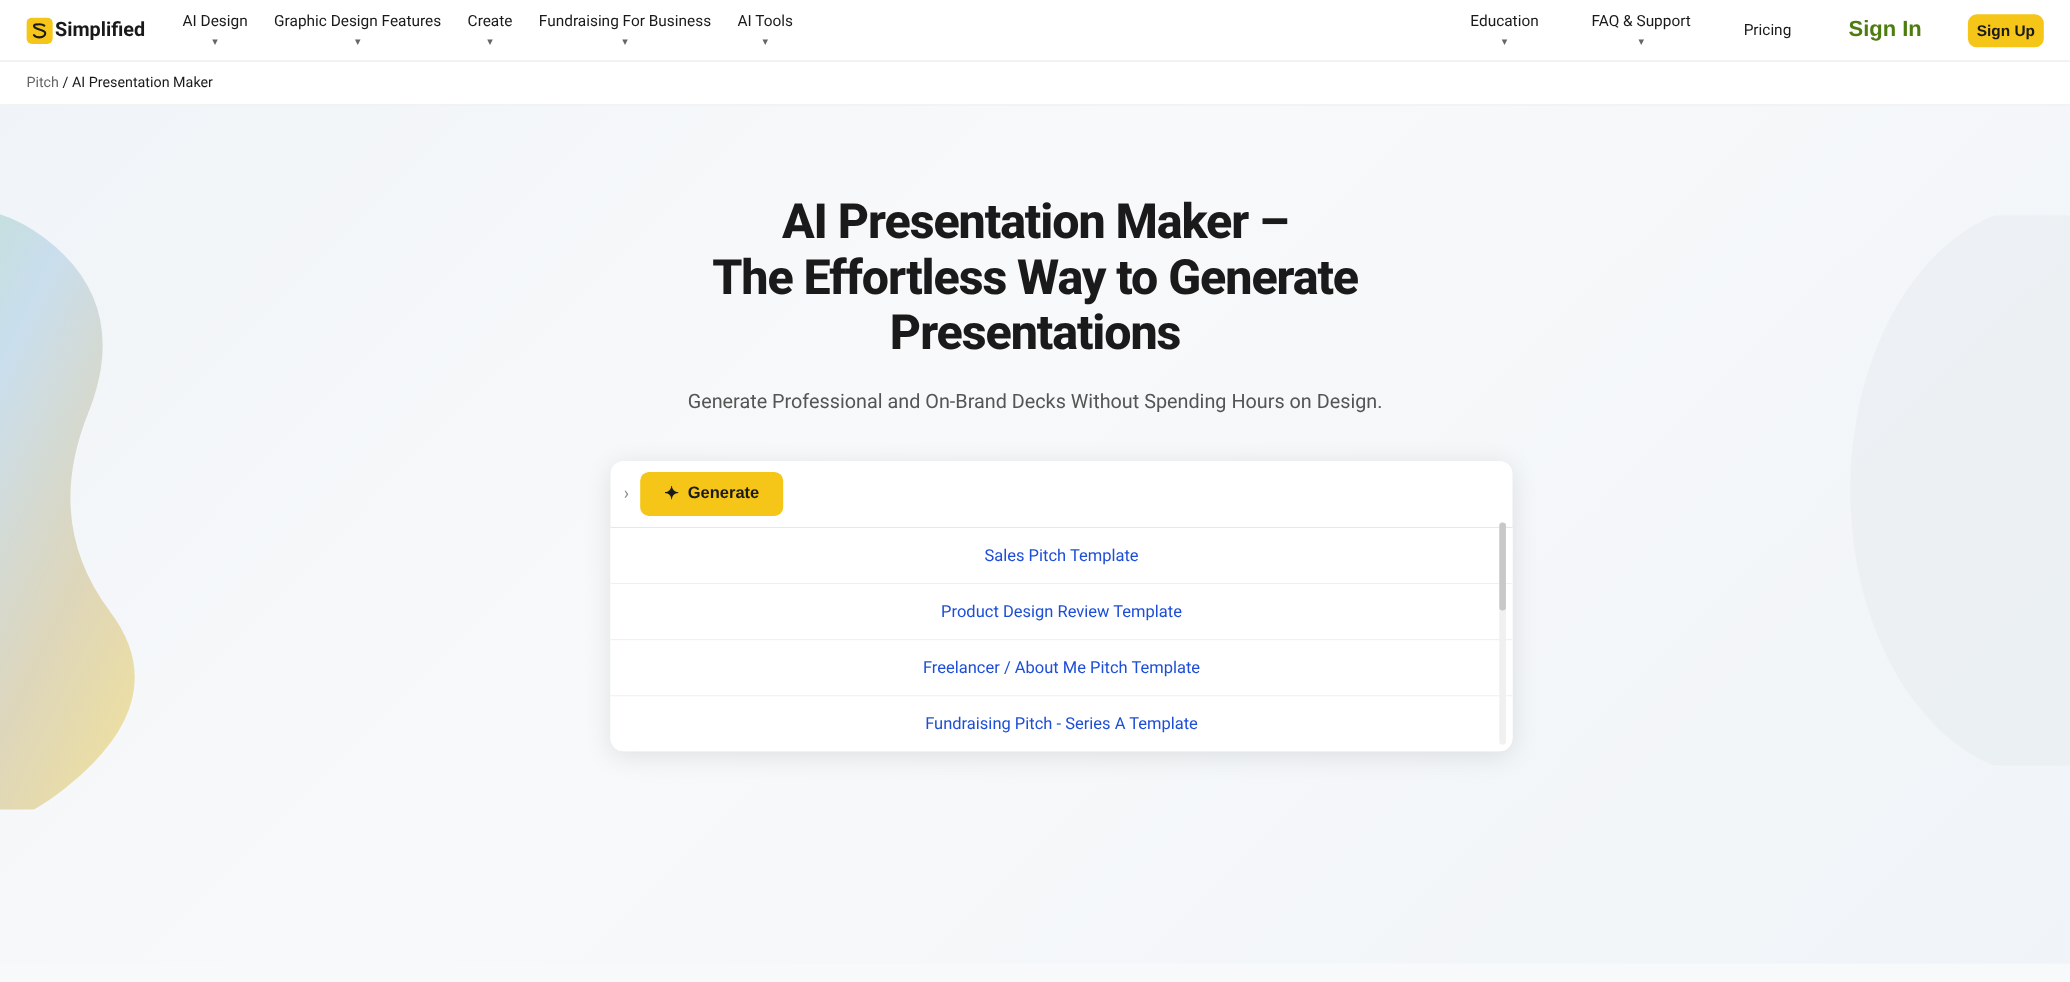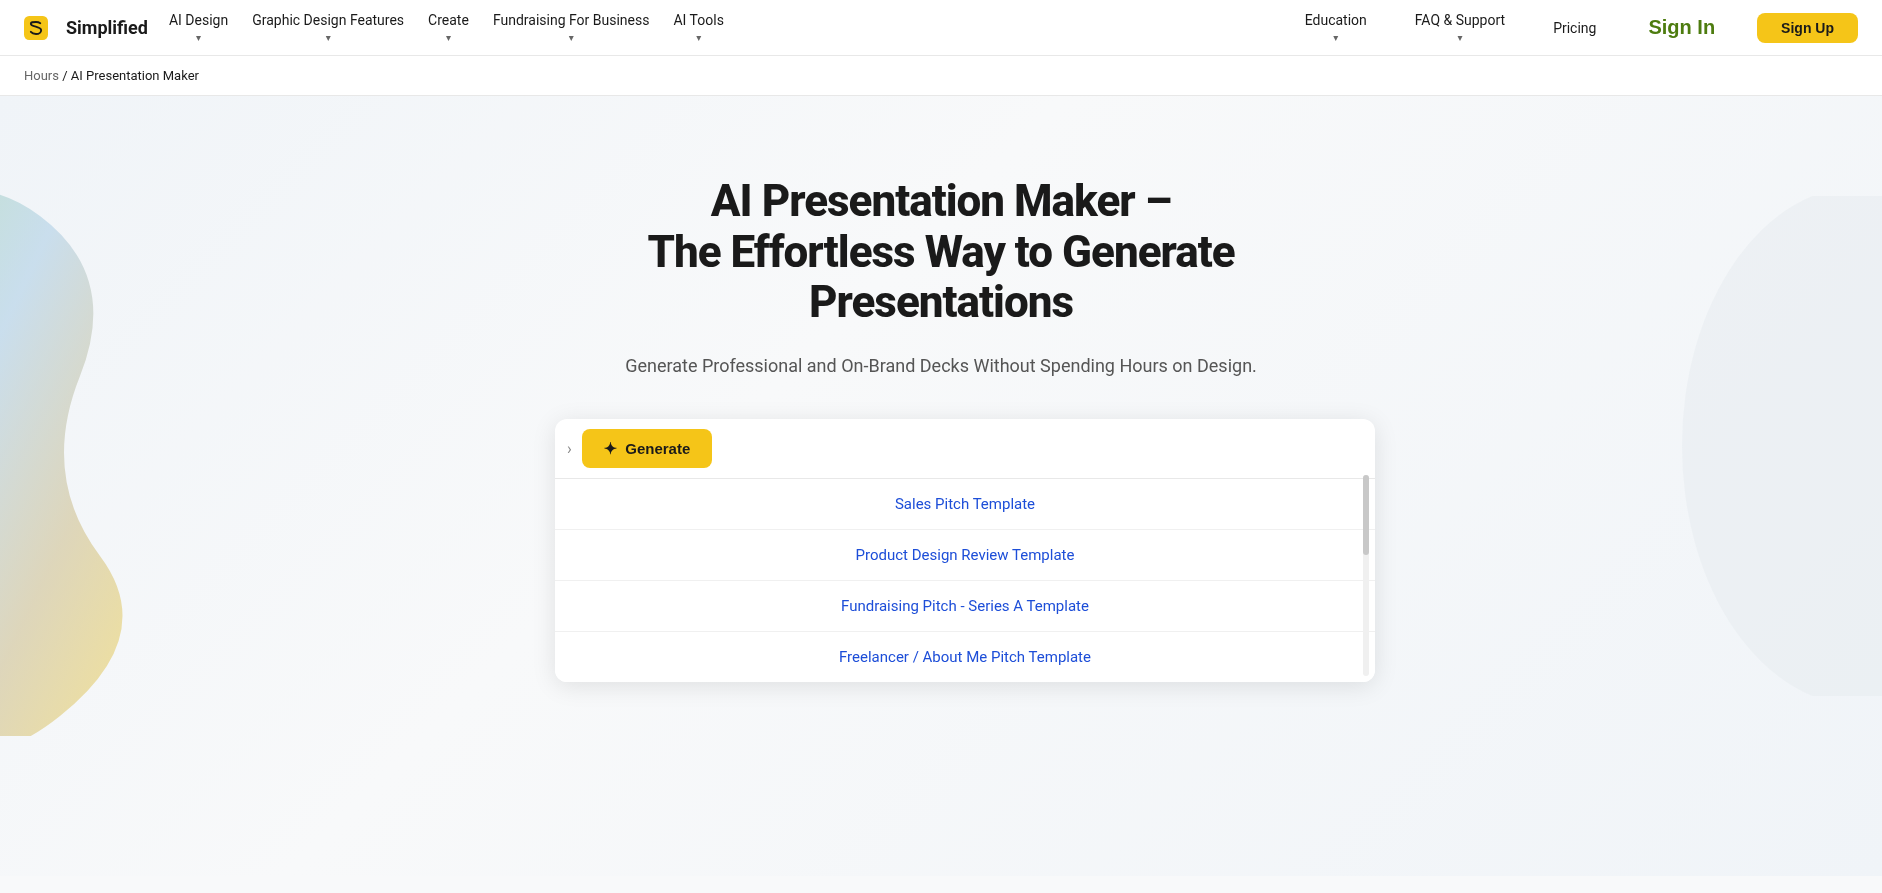--- a/index.html
+++ b/index.html
@@ -12,26 +12,26 @@
       padding: 0 24px;
       height: 56px;
       background: #fff;
       border-bottom: 1px solid #e8e8e8;
       position: relative;
       z-index: 100;
     }
     .nav-logo {
       display: flex;
       align-items: center;
-      gap: 18px;
+      gap: 2px;
       font-weight: 700;
       font-size: 18px;
       color: #1a1a1a;
       text-decoration: none;
-      margin-right: 11px;
+      margin-right: 24px;
       white-space: nowrap;
     }
     .logo-icon {
       width: 24px;
       height: 24px;
     }
     .nav-items {
       display: flex;
       align-items: center;
       gap: 4px;
@@ -64,21 +64,21 @@
       padding: 7px 18px;
       font-size: 20px;
       font-weight: 600;
       color: #4d7c0f;
       background: transparent;
       border: none;
       cursor: pointer;
       border-radius: 8px;
     }
     .btn-signup {
-      padding: 7px 24px;
+      padding: 7px 8px;
       font-size: 14px;
       font-weight: 700;
       color: #1a1a1a;
       background: #f5c518;
       border: none;
       cursor: pointer;
       border-radius: 8px;
     }
 
     
@@ -277,21 +277,21 @@
     </div>
     <div class="nav-item">
       <span>Pricing</span>
     </div>
     <button class="btn-signin">Sign In</button>
     <button class="btn-signup">Sign Up</button>
   </div>
 </nav>
 
 <div class="breadcrumb">
-  <a href="#">Hours</a>
+  <a href="#">Pitch</a>
   <span> / </span>
   <span>AI Presentation Maker</span>
 </div>
 
 <section class="hero-section">
 
   <svg class="blob-left" viewBox="0 0 320 600" fill="none" xmlns="http://www.w3.org/2000/svg">
     <path d="M-40 100 Q40 20 120 80 Q200 140 160 240 Q120 340 180 420 Q240 500 140 580 Q40 660 -20 560 Q-80 460 -60 360 Q-40 260 -40 100Z" fill="url(#blobGrad1)" opacity="0.7"></path>
     <defs>
       <linearGradient id="blobGrad1" x1="0" y1="0" x2="1" y2="1">
@@ -320,22 +320,22 @@
         <span class="search-chevron">›</span>
         <button class="btn-generate">
           <span class="magic-icon">✦</span>
           <span>Generate</span>
         </button>
       </div>
 
       <div class="suggestions-list">
         <div class="suggestion-item">Sales Pitch Template</div>
         <div class="suggestion-item">Product Design Review Template</div>
+        <div class="suggestion-item">Freelancer / About Me Pitch Template</div>
         <div class="suggestion-item">Fundraising Pitch - Series A Template</div>
-        <div class="suggestion-item">Freelancer / About Me Pitch Template</div>
       </div>
 
       <div class="scrollbar-track">
         <div class="scrollbar-thumb"></div>
       </div>
     </div>
   </div>
 </section>
 
 </body></html>

